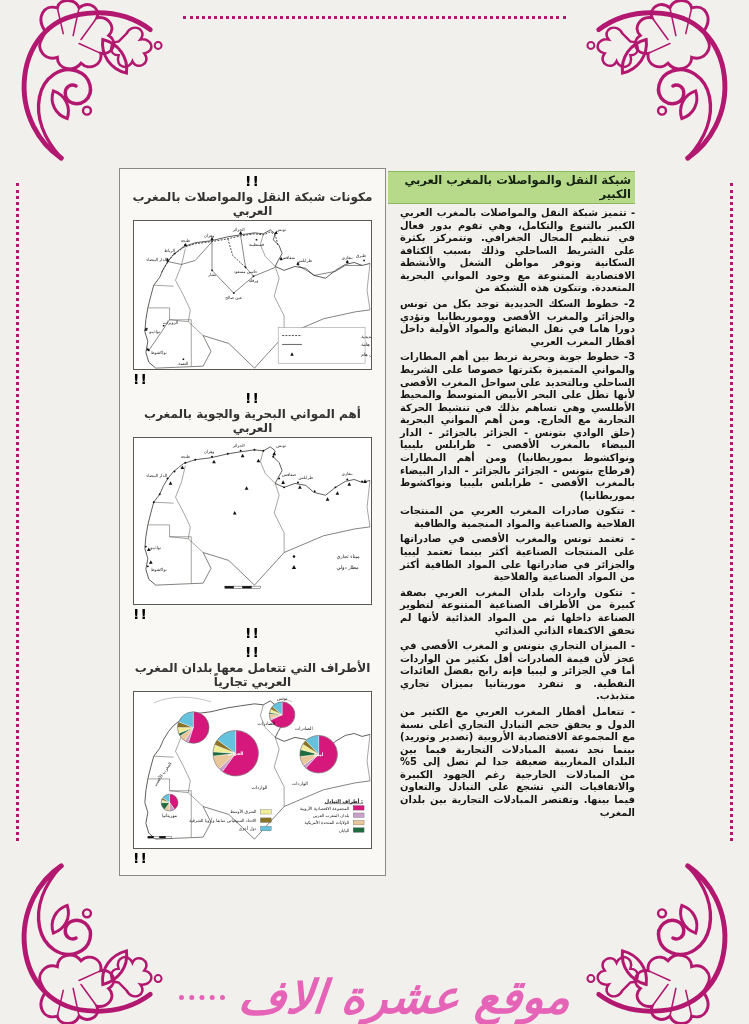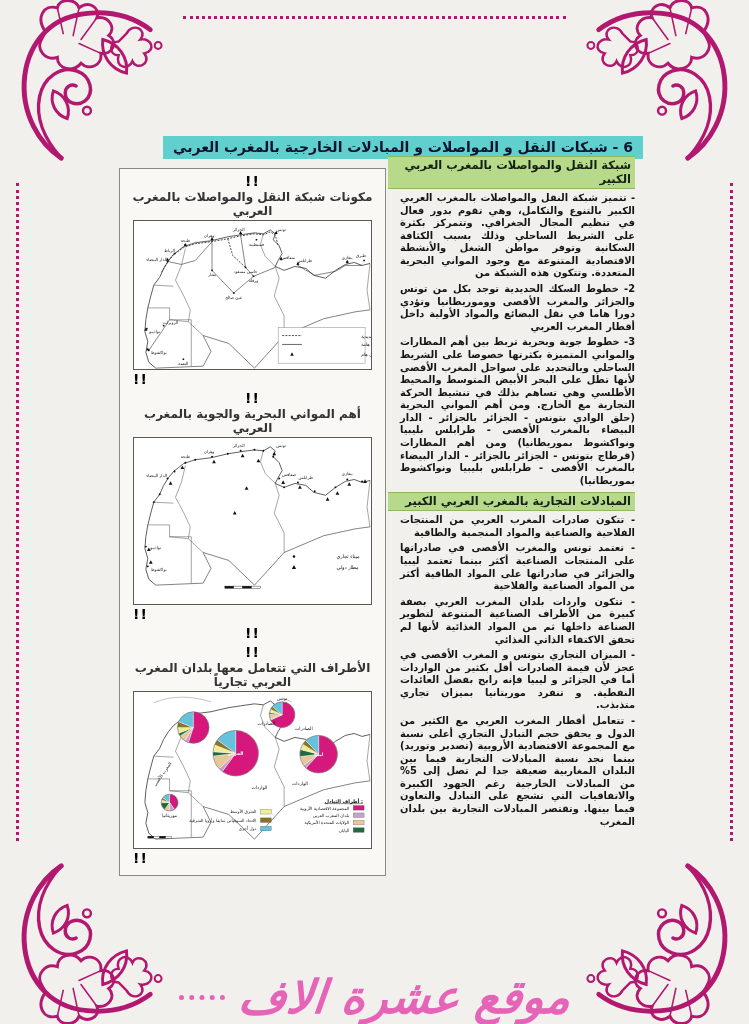--- a/index.html
+++ b/index.html
@@ -37,21 +37,21 @@
     border:1px solid #8a8a85;background:#f9f8f4;}
   .figure{width:100%;}
   .excl{font-weight:900;font-size:14px;line-height:1;color:#000;letter-spacing:1px;}
   .excl-center{text-align:center;margin:5px 0 2px;}
   .excl-left{text-align:left;padding-left:13px;margin:2px 0 4px;}
   .fig-caption{text-align:center;font-size:12px;font-weight:600;color:#333;direction:rtl;margin:2px 6px;}
   .map-frame{margin:2px 13px;background:#fff;border:1px solid #5a5a55;}
   .map-frame svg{display:block;width:100%;height:auto;}
 
   
-  .article{position:absolute;left:388px;top:156px;width:247px;direction:rtl;}
+  .article{position:absolute;left:388px;top:171px;width:247px;direction:rtl;}
   .section-heading{background:var(--section-hl);font-size:11.5px;font-weight:800;color:#142010;
     padding:1px 4px 2px;margin-bottom:3px;border:1px solid #8fb75f;border-left:none;border-right:none;}
   .article p{font-size:9.9px;font-weight:700;line-height:1.27;color:#141414;
     text-align:justify;margin-bottom:3px;word-spacing:0.5px;margin-left:12px;}
   .article .sec2{margin-top:5px;}
   .u-line{border-bottom:2px dotted var(--ul);padding-bottom:1px;}
   .last-line{text-align:center !important;}
 
   
   .watermark-row{position:absolute;left:0;right:0;bottom:4px;display:flex;align-items:center;
@@ -124,21 +124,20 @@
         <path d="M128,34 c6,-12 22,-4 14,6 c12,-2 16,12 4,14 c8,10 -8,18 -12,8 c-4,10 -18,6 -14,-6 c-10,0 -10,-14 0,-14 Z" stroke-width="2.5"></path>
         <circle cx="160" cy="46" r="3.5" stroke-width="2"></circle>
       </g>
     </svg>
   </div>
 
   <div class="edge h top"></div>
   <div class="edge v left"></div>
   <div class="edge v right"></div>
 
-  <div class="doc-title">6 - شبكات النقل و المواصلات و المبادلات الخارجية بالمغرب العربي</div>
 
   <div class="maps-panel">
 
     <div class="figure">
       <div class="excl excl-center">!!</div>
       <div class="fig-caption">مكونات شبكة النقل والمواصلات بالمغرب العربي</div>
       <div class="map-frame">
         <svg id="map1" viewBox="0 0 240 150">
             <g fill="none" stroke="#4a4a45" stroke-width="0.9" stroke-linejoin="round">
               <path d="M50,26 L62,22 78,20 95,16 108,14 122,12 131,13 138,9 143,13 141,19 147,25 150,33 146,40 143,46 152,50 163,46 174,48 182,55 194,58 204,50 214,44 223,42 231,45 239,43"></path>
@@ -403,21 +402,20 @@
     </div>
 
   </div>
 
   <div class="article">
     <div class="section-heading">شبكة النقل والمواصلات بالمغرب العربي الكبير</div>
     <p>- تتميز شبكة النقل والمواصلات بالمغرب العربي الكبير بالتنوع والتكامل، وهي تقوم بدور فعال في تنظيم المجال الجغرافي. وتتمركز بكثرة على الشريط الساحلي وذلك بسبب الكثافة السكانية وتوفر مواطن الشغل والأنشطة الاقتصادية المتنوعة مع وجود المواني البحرية المتعددة. وتتكون هذه الشبكة من</p>
     <p>2- خطوط السكك الحديدية توجد بكل من تونس والجزائر والمغرب الأقصى ووموريطانيا وتؤدي دورا هاما في نقل البضائع والمواد الأولية داخل أقطار المغرب العربي</p>
     <p>3- خطوط جوية وبحرية تربط بين أهم المطارات والمواني المتميزة بكثرتها خصوصا على الشريط الساحلي وبالتحديد على سواحل المغرب الأقصى لأنها تطل على البحر الأبيض المتوسط والمحيط الأطلسي وهي تساهم بذلك في تنشيط الحركة التجارية مع الخارج. ومن أهم المواني البحرية (حلق الوادي بتونس - الجزائر بالجزائر - الدار البيضاء بالمغرب الأقصى - طرابلس بليبيا ونواكشوط بموريطانيا) ومن أهم المطارات (قرطاج بتونس - الجزائر بالجزائر - الدار البيضاء بالمغرب الأقصى - طرابلس بليبيا ونواكشوط بموريطانيا)</p>
 
-    <div class="section-heading sec2">المبادلات التجارية بالمغرب العربي الكبير</div>
     <p>- تتكون صادرات المغرب العربي من المنتجات الفلاحية والصناعية والمواد المنجمية والطاقية</p>
     <p>- تعتمد تونس والمغرب الأقصى في صادراتها على المنتجات الصناعية أكثر بينما تعتمد ليبيا والجزائر في صادراتها على المواد الطاقية أكثر من المواد الصناعية والفلاحية</p>
     <p>- تتكون واردات بلدان المغرب العربي بصفة كبيرة من الأطراف الصناعية المتنوعة لتطوير الصناعة داخلها ثم من المواد الغذائية لأنها لم تحقق الاكتفاء الذاتي الغذائي</p>
     <p>- الميزان التجاري بتونس و المغرب الأقصى في عجز لأن قيمة الصادرات أقل بكثير من الواردات أما في الجزائر و ليبيا فإنه رابح بفضل العائدات النفطية. و تنفرد موريتانيا بميزان تجاري متذبذب.</p>
     <p>- تتعامل أقطار المغرب العربي مع الكثير من الدول و يحقق حجم التبادل التجاري أعلى نسبة مع المجموعة الاقتصادية الأروبية (تصدير وتوريد) بينما نجد نسبة المبادلات التجارية فيما بين البلدان المغاربية ضعيفة جدا لم تصل إلى 5% من المبادلات الخارجية رغم الجهود الكبيرة والاتفاقيات التي تشجع على التبادل والتعاون فيما بينها. وتقتصر المبادلات التجارية بين بلدان المغرب</p>
   </div>
 
   <div class="watermark-row">
     <div class="wm-dots"></div>
     <div class="wm-text">موقع عشرة الاف</div>

